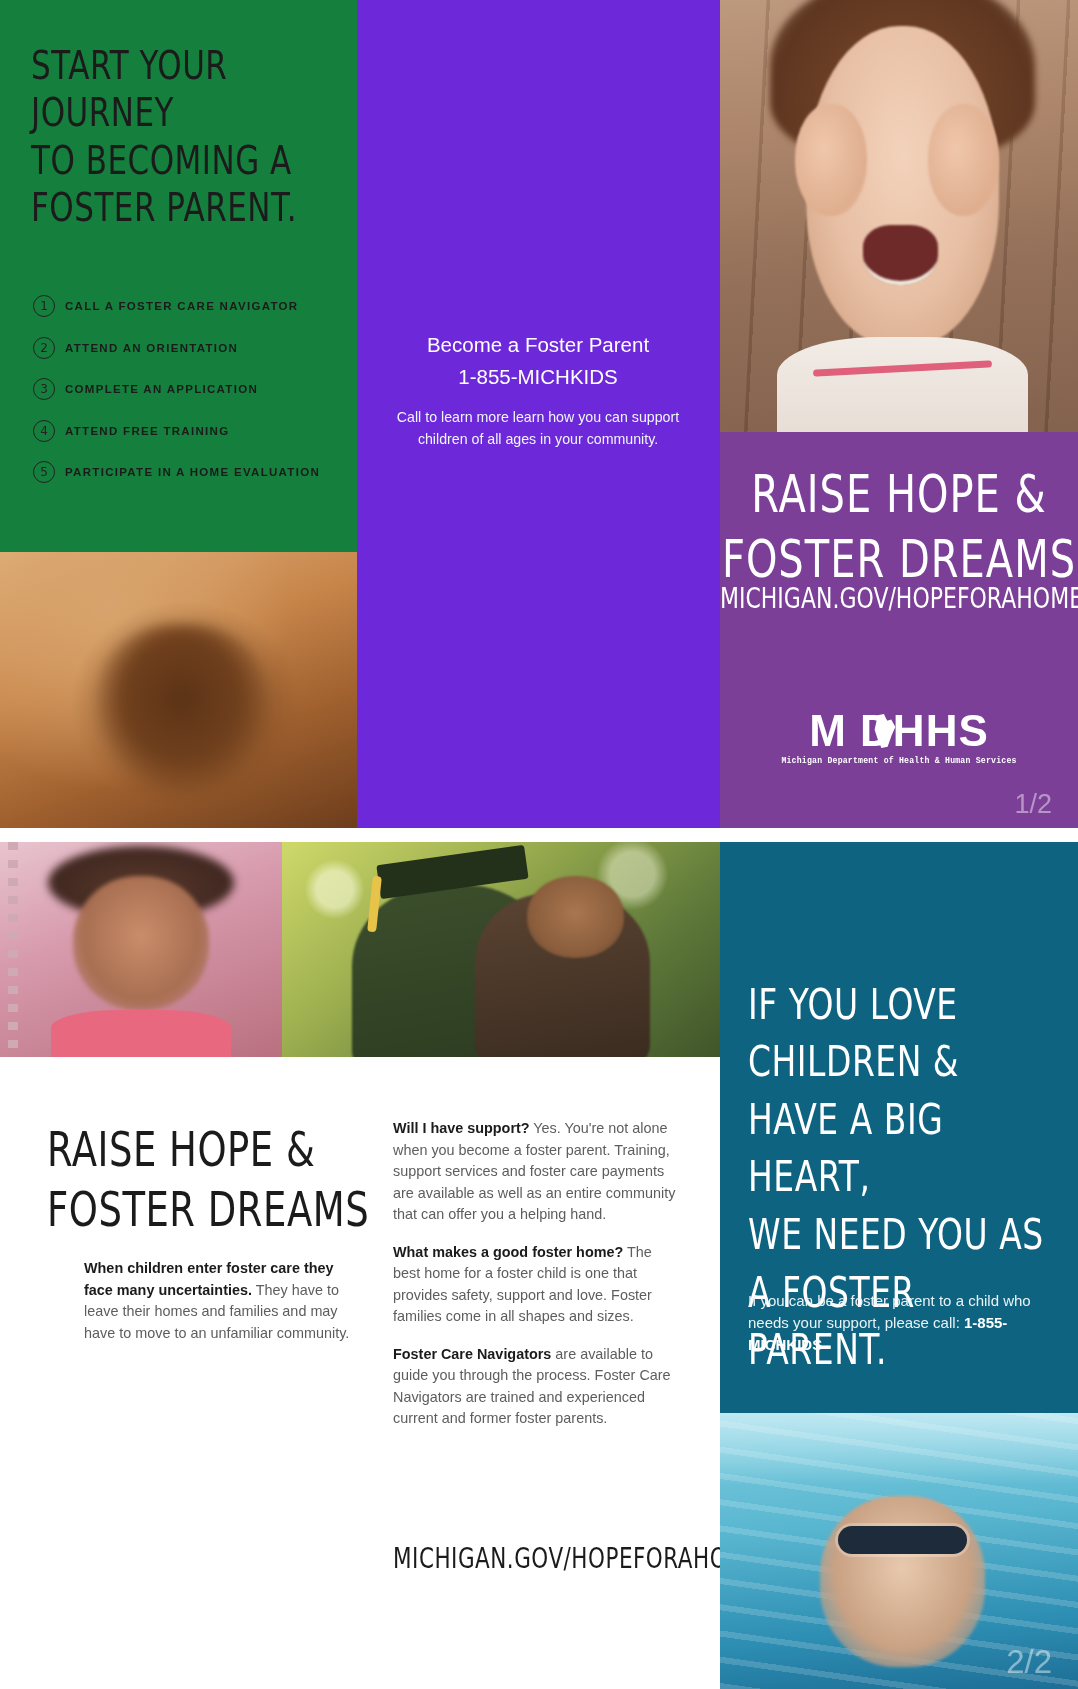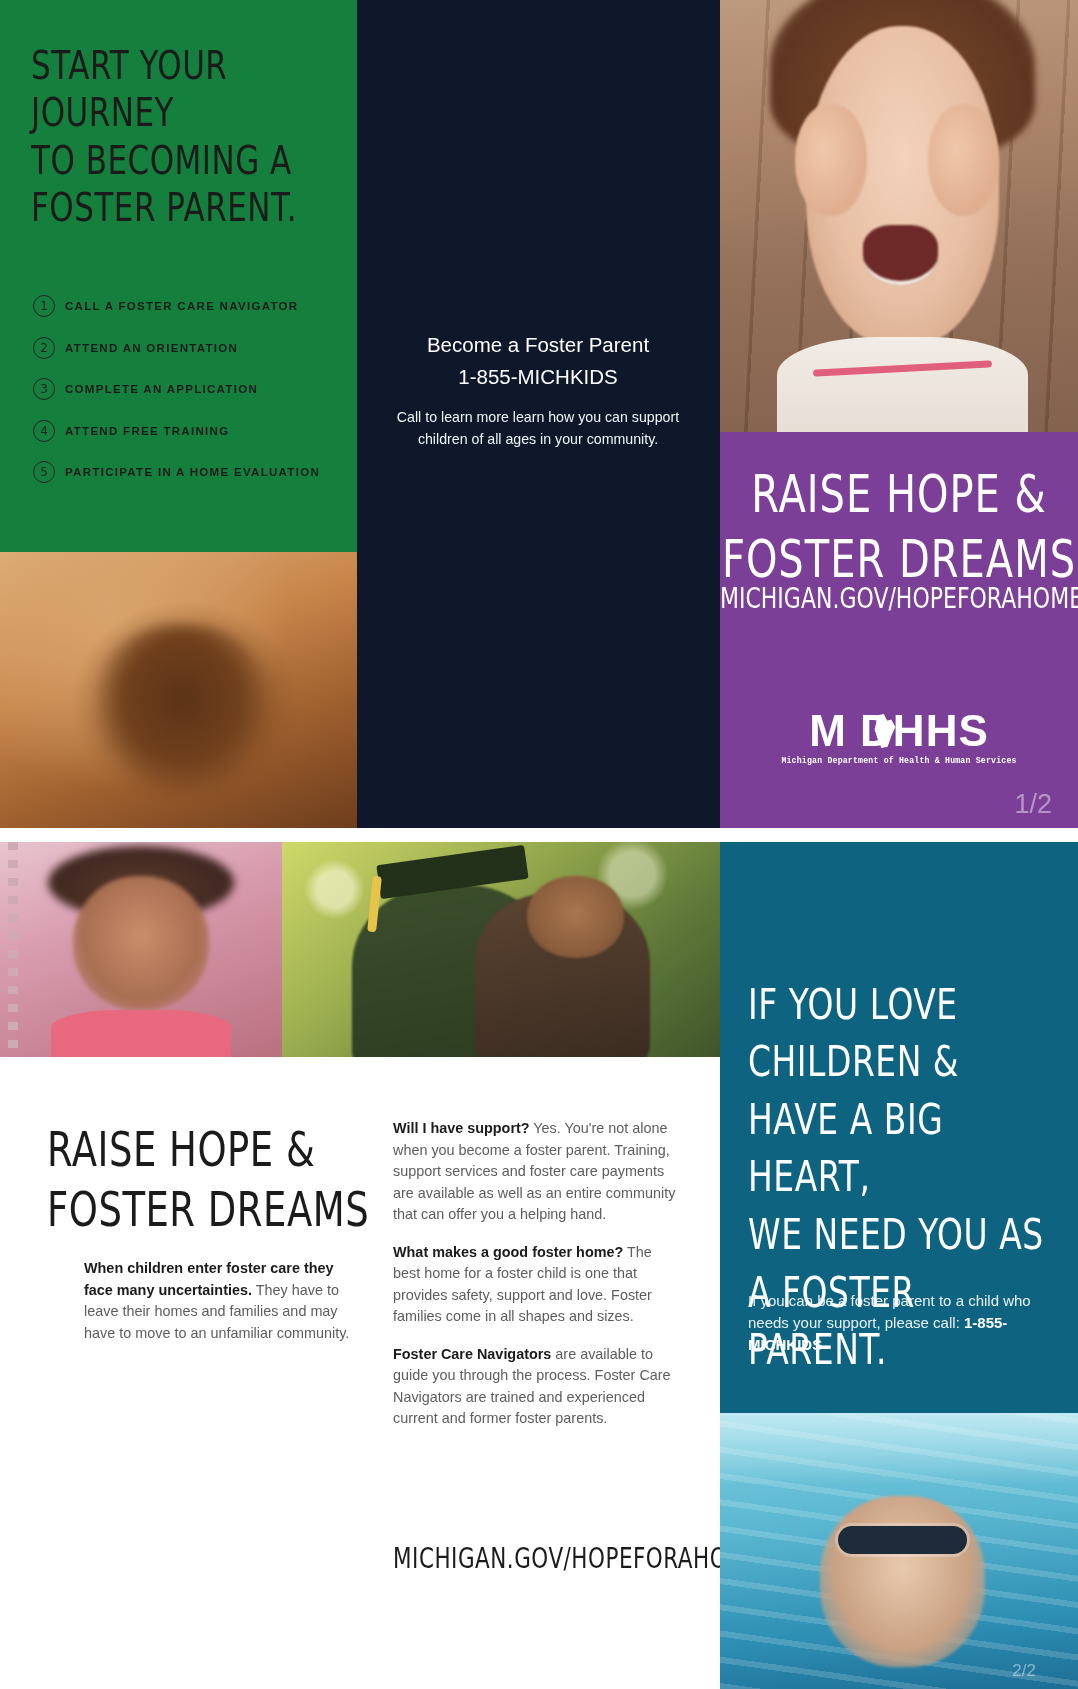--- a/index.html
+++ b/index.html
@@ -27,21 +27,21 @@
   .p1-left {
     position: absolute;
     left: 0; top: 0;
     width: 357px; height: 828px;
     background: #15803d;
   }
   .p1-mid {
     position: absolute;
     left: 357px; top: 0;
     width: 363px; height: 828px;
-    background: #0f172a;
+    background: #6d28d9;
   }
   .p1-right {
     position: absolute;
     left: 720px; top: 0;
     width: 358px; height: 828px;
     background: #7b3f98;
   }
 
   
   .hand {
@@ -471,22 +471,22 @@
   .photo-pool .goggles {
     position: absolute;
     left: 33%; top: 41%;
     width: 36%; height: 10%;
     background: #1e2b3a;
     border-radius: 18px;
     box-shadow: 0 0 0 3px rgba(255,255,255,0.25);
   }
   .page-num-2 {
     position: absolute;
-    right: 42px; bottom: 8px;
-    font-size: 17px;
+    right: 26px; bottom: 8px;
+    font-size: 33px;
     color: rgba(255,255,255,0.45);
   }
 </style>
 </head>
 <body>
 
 <div class="page">
 
   <div class="panel-top">
 

